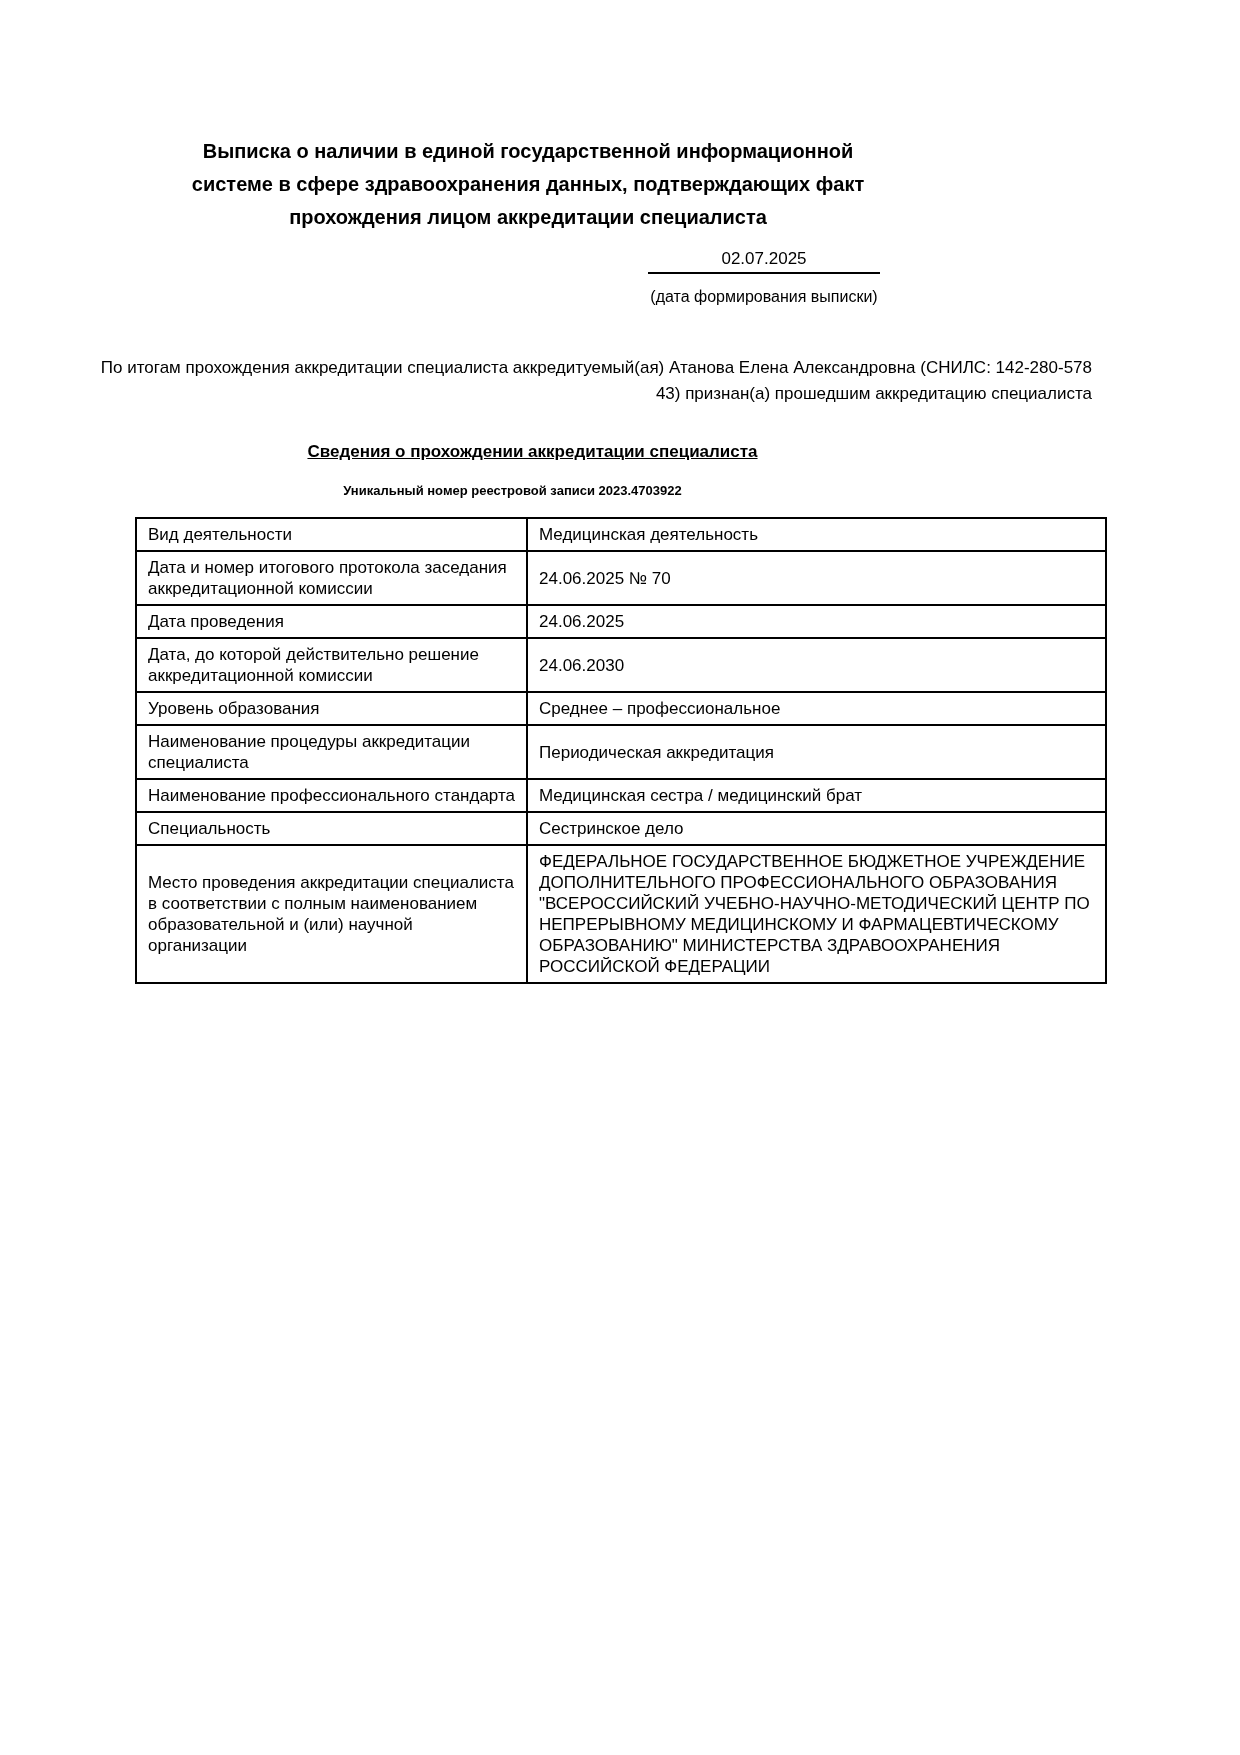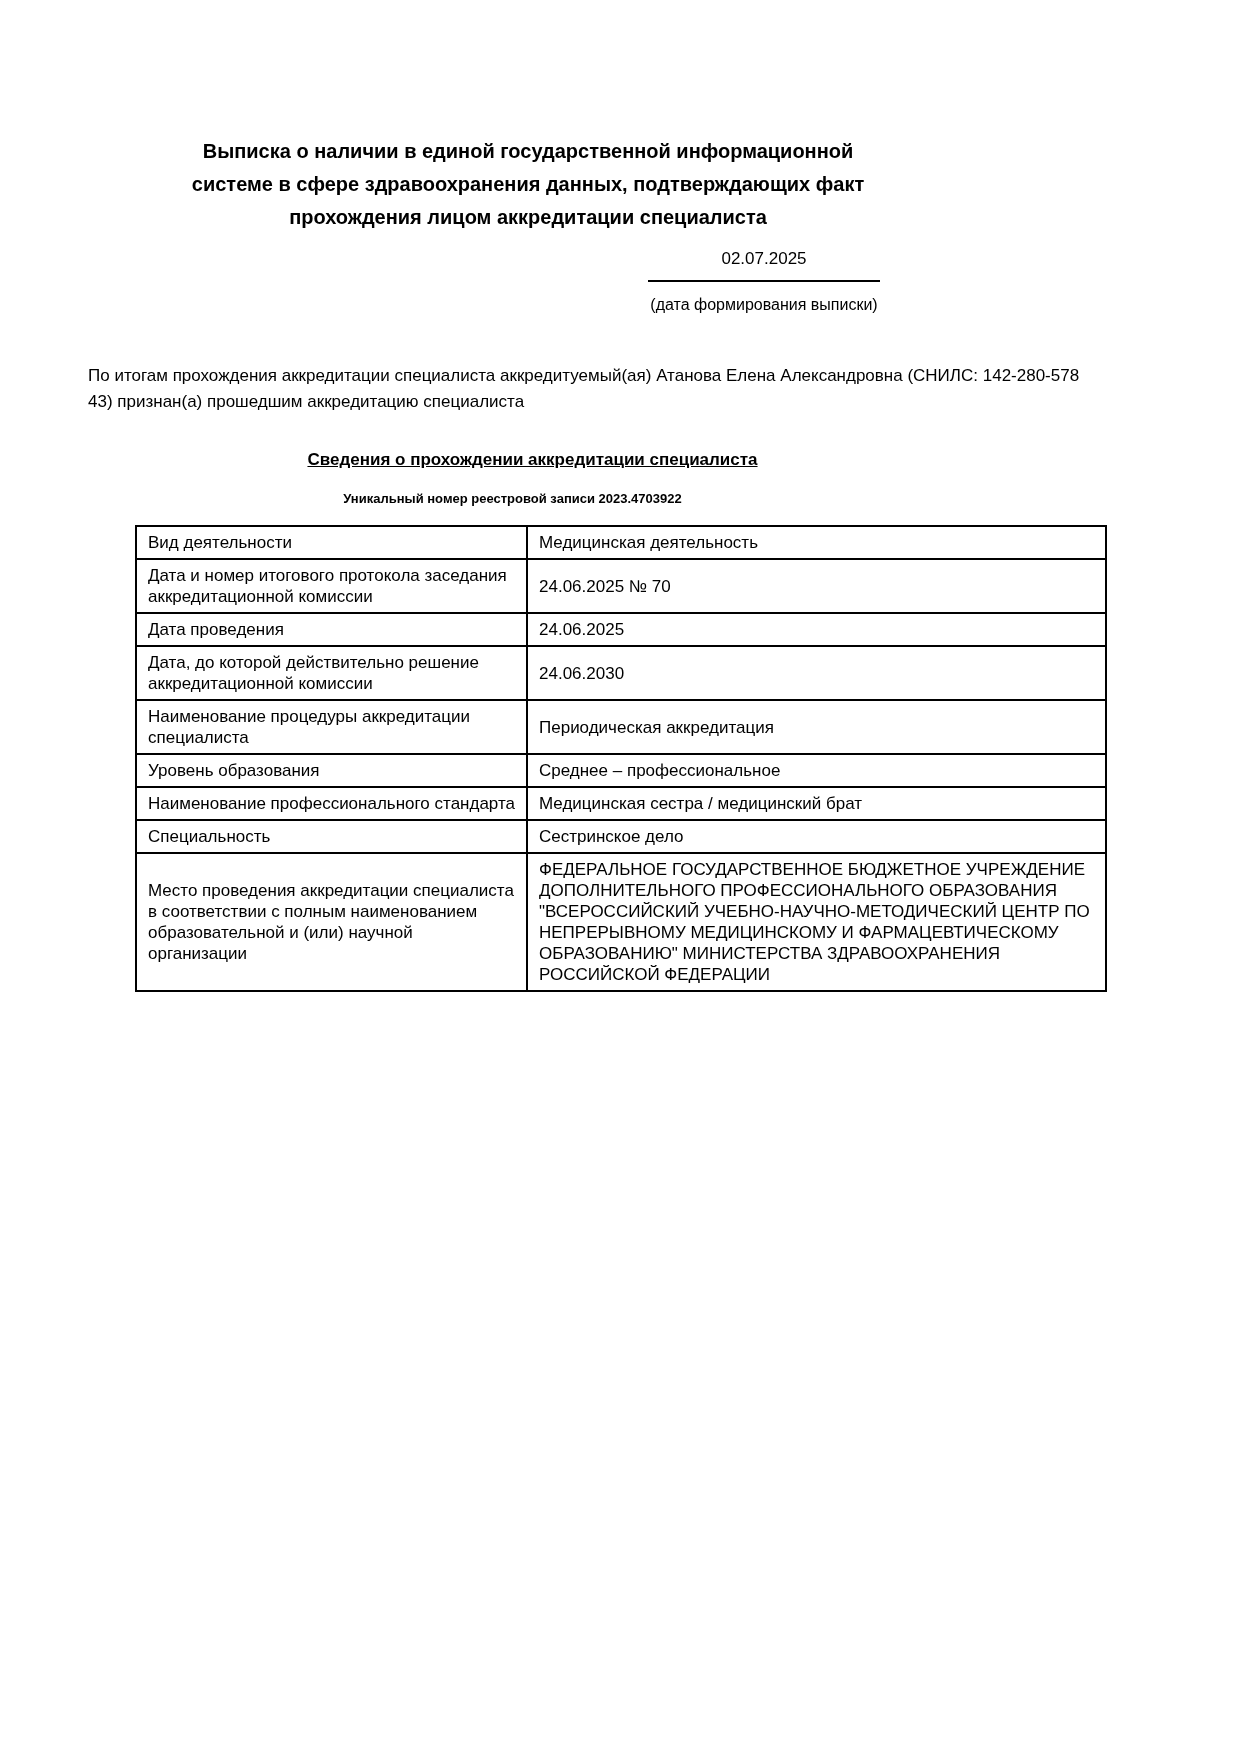--- a/index.html
+++ b/index.html
@@ -29,32 +29,32 @@
     line-height: 33px;
   }
   .date-block {
     width: 232px;
     margin: 13px 300px 0 auto;
     text-align: center;
   }
   .date-value {
     font-size: 17px;
     line-height: 23px;
-    padding-bottom: 10px;
+    padding-bottom: 2px;
     border-bottom: 2px solid #000000;
   }
   .date-caption {
     font-size: 16px;
     line-height: 22px;
     padding-top: 12px;
   }
   .intro {
     width: 1004px;
     margin: 47px auto 8px;
-    text-align: left;
+    text-align: right;
     font-size: 17px;
     line-height: 26px;
   }
   .section-heading-wrap {
     margin: 35px 250px 0 135px;
     text-align: center;
   }
   .section-heading {
     font-size: 17px;
     line-height: 20px;
@@ -125,26 +125,26 @@
       </tr>
       <tr>
         <td>Дата проведения</td>
         <td>24.06.2025</td>
       </tr>
       <tr>
         <td>Дата, до которой действительно решение аккредитационной комиссии</td>
         <td>24.06.2030</td>
       </tr>
       <tr>
+        <td>Уровень образования</td>
+        <td>Среднее – профессиональное</td>
+      </tr>
+      <tr>
         <td>Наименование процедуры аккредитации специалиста</td>
         <td>Периодическая аккредитация</td>
-      </tr>
-      <tr>
-        <td>Уровень образования</td>
-        <td>Среднее – профессиональное</td>
       </tr>
       <tr>
         <td>Наименование профессионального стандарта</td>
         <td>Медицинская сестра / медицинский брат</td>
       </tr>
       <tr>
         <td>Специальность</td>
         <td>Сестринское дело</td>
       </tr>
       <tr>

